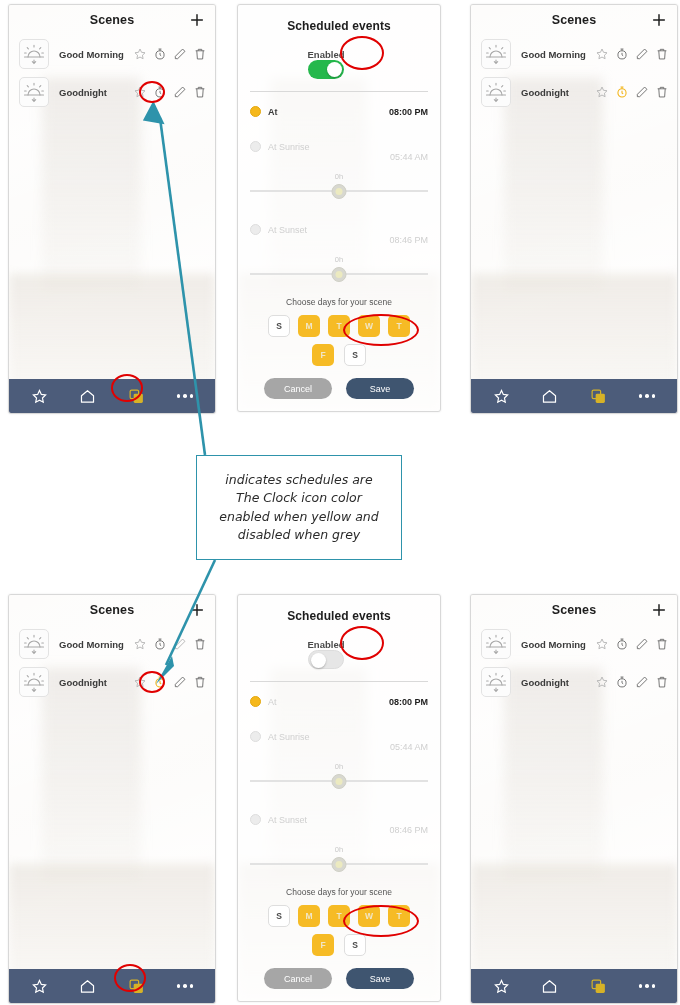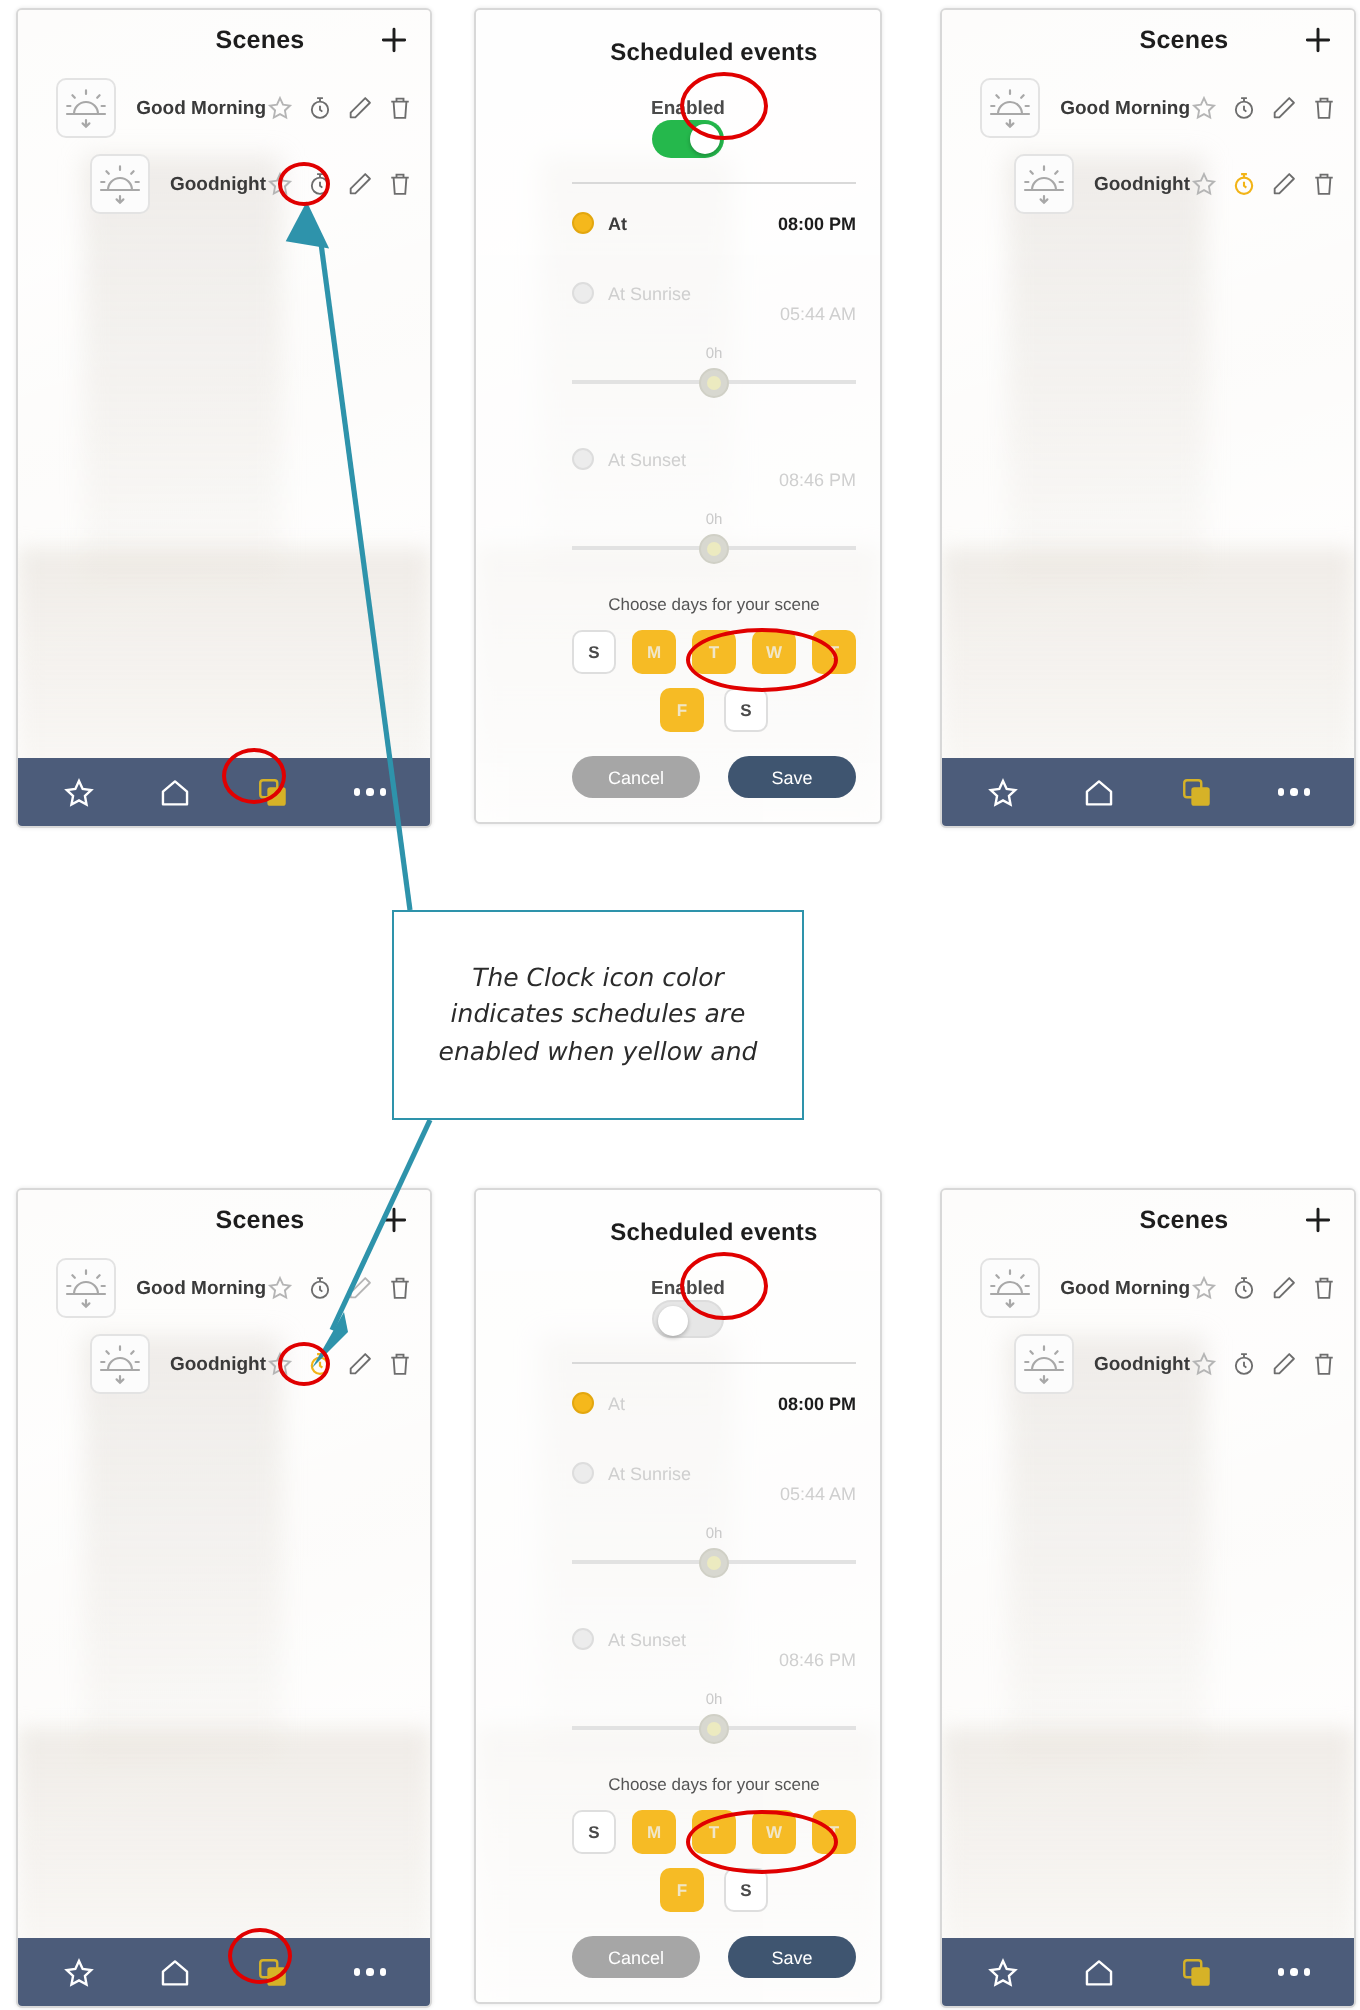--- a/index.html
+++ b/index.html
@@ -12,21 +12,20 @@
   #stage { position: relative; width: 680px; height: 1005px; }
 
   
   .phone {
     position: absolute;
     background: #ffffff;
     border: 1px solid #d8d8d8;
     border-radius: 3px;
     overflow: hidden;
     box-shadow: 0 0 2px rgba(0,0,0,.10);
-    padding-left: 36px;
   }
   .phone.scenes { width: 208px; height: 410px; }
   .phone.sched  { width: 204px; height: 408px; }
 
   
   .bg-photo {
     position: absolute; inset: 0;
     background:
       linear-gradient(rgba(255,255,255,.88), rgba(255,255,255,.90)),
       linear-gradient(160deg, #efe9e0 0%, #f6f2ec 28%, #e9e2d7 48%, #f5f1ea 66%, #ece5da 100%);
@@ -763,19 +762,20 @@
 
     <line x1="205" y1="455" x2="160" y2="118" stroke="#2e93ab" stroke-width="2.6"></line>
     <polygon points="152,101 166,123 144,122" fill="#2e93ab" transform="rotate(7 155 112)"></polygon>
 
     <line x1="215" y1="560" x2="166" y2="665" stroke="#2e93ab" stroke-width="2.6"></line>
     <polygon points="156,684 174,666 172,656" fill="#2e93ab"></polygon>
   </svg>
 
   <div class="callout" style="left:196px; top:455px; width:206px; height:105px;">
     <div>
+      <div class="callout-text">indicates schedules are</div>
       <div class="callout-text">The Clock icon color</div>
-      <div class="callout-text">indicates schedules are</div>
       <div class="callout-text">enabled when yellow and</div>
+      <div class="callout-text">disabled when grey</div>
     </div>
   </div>
 
 </div>
 
 </body></html>

